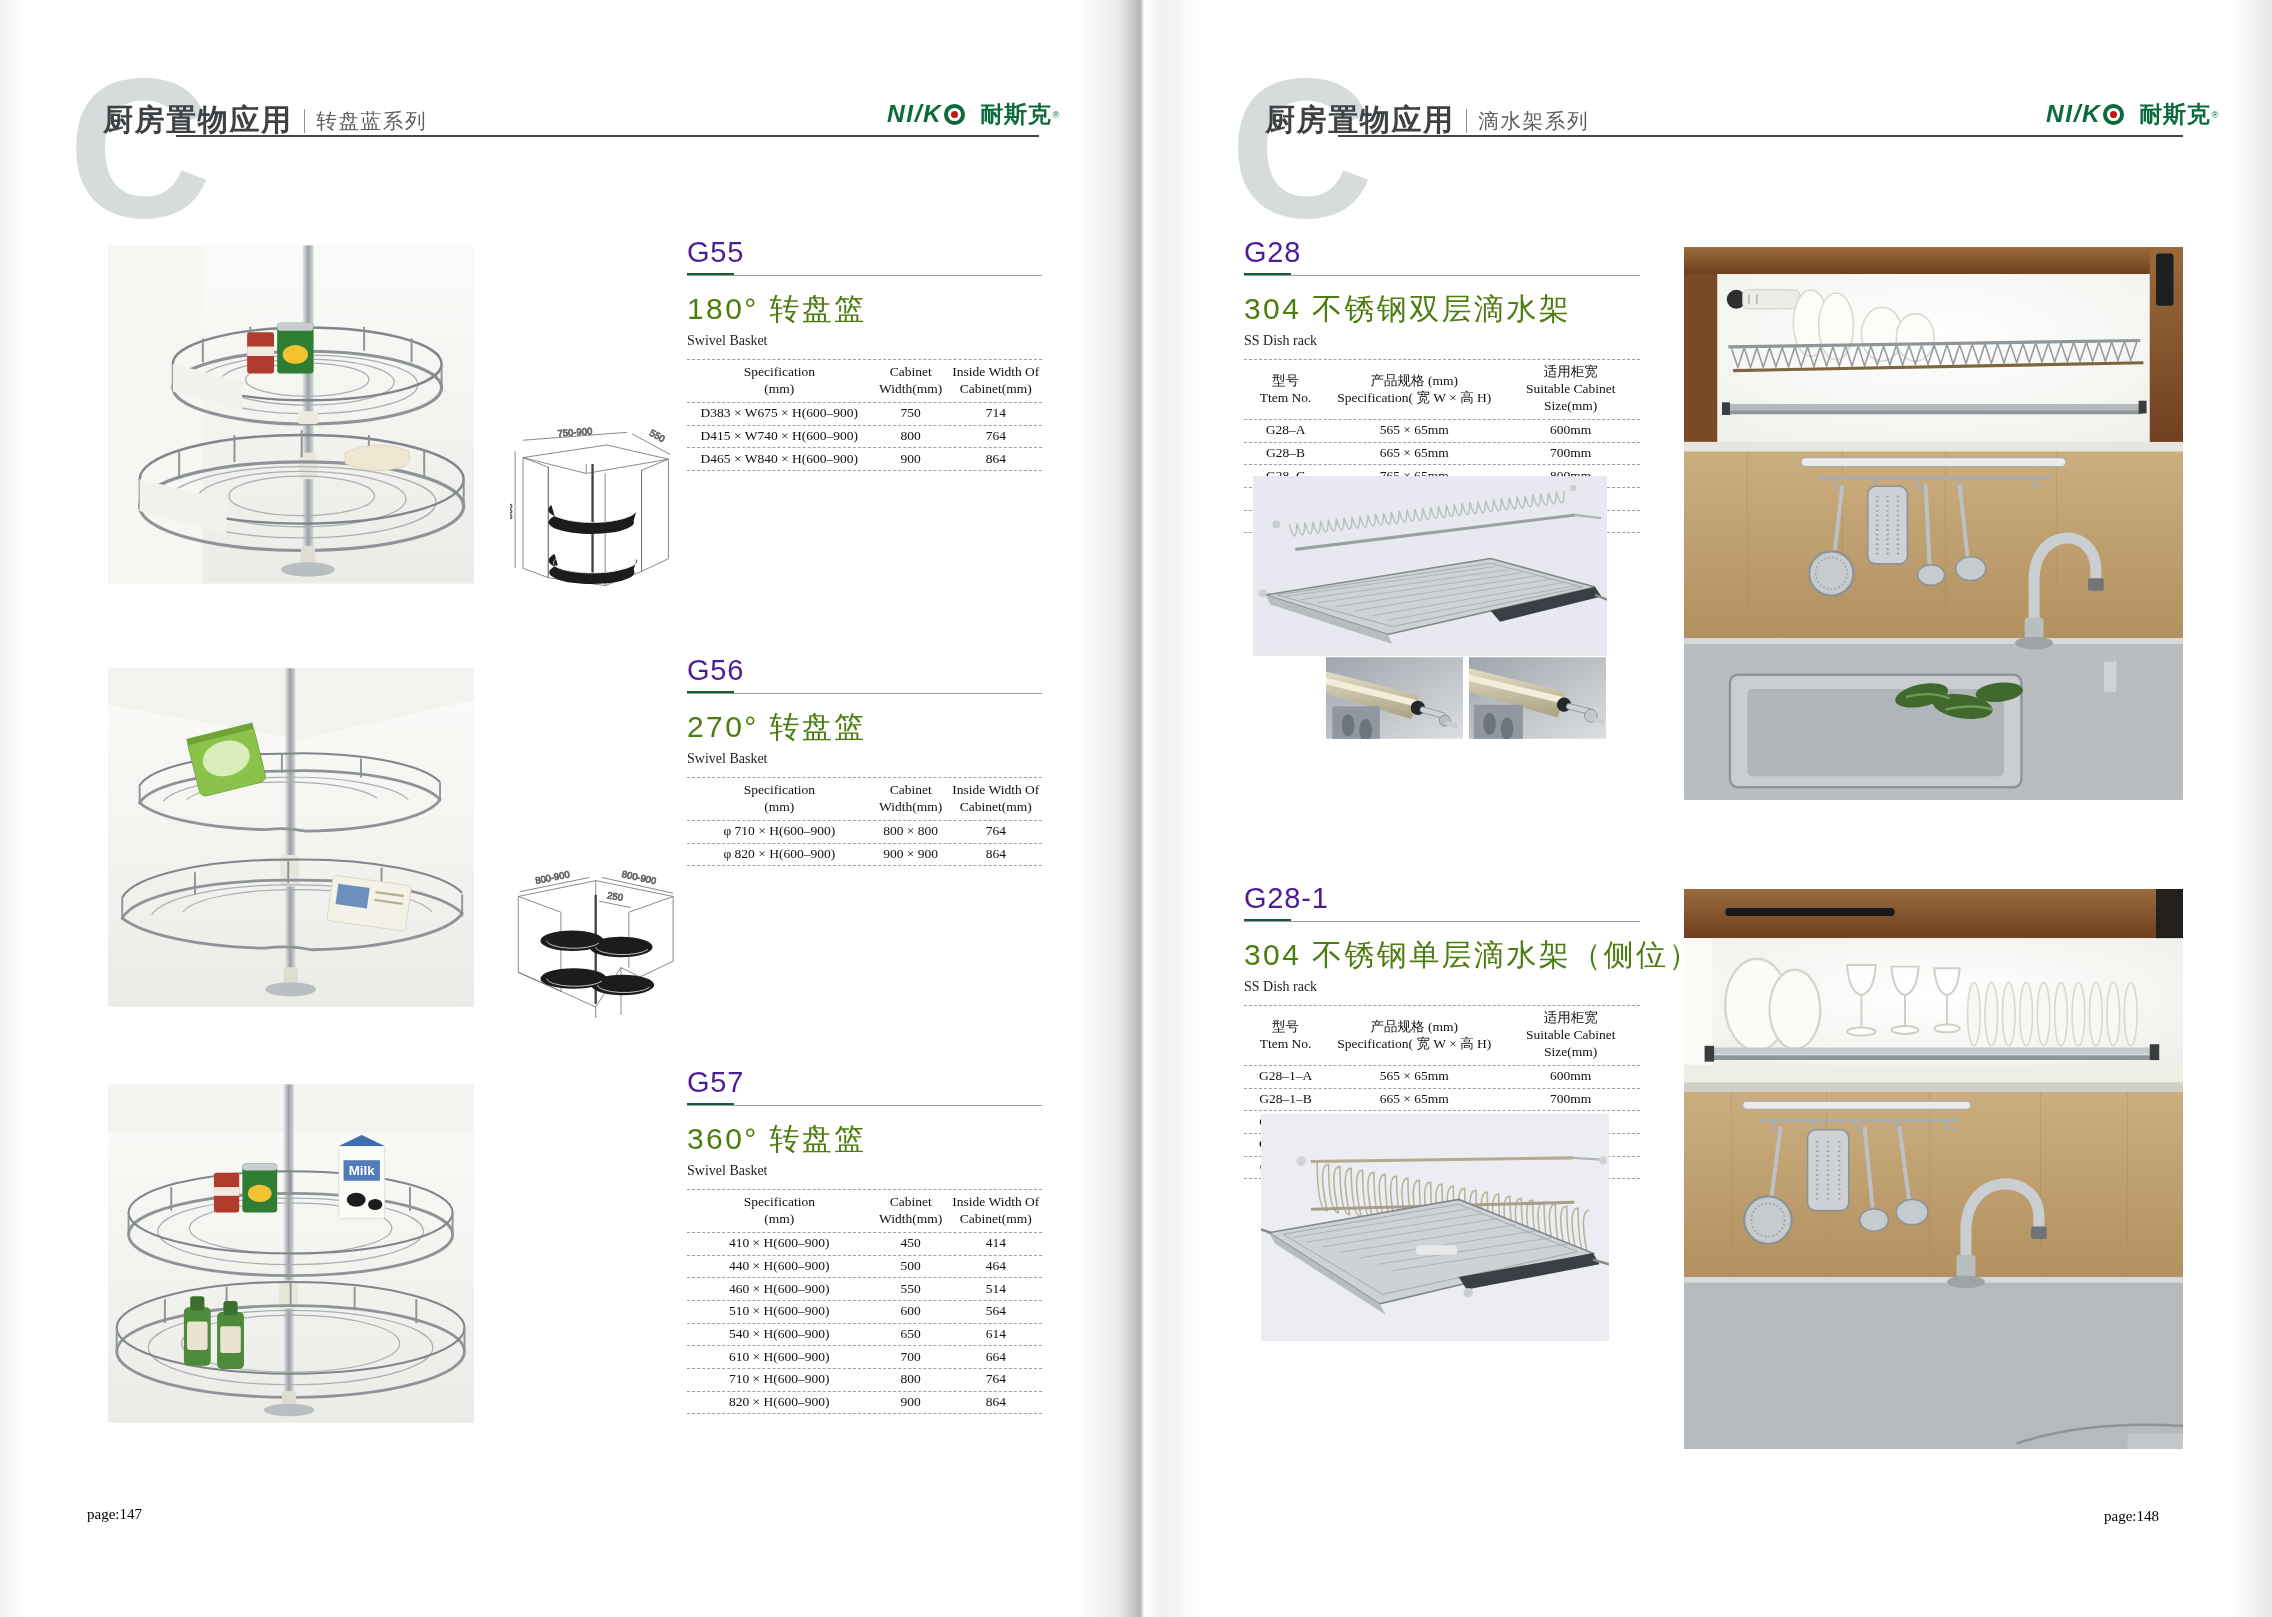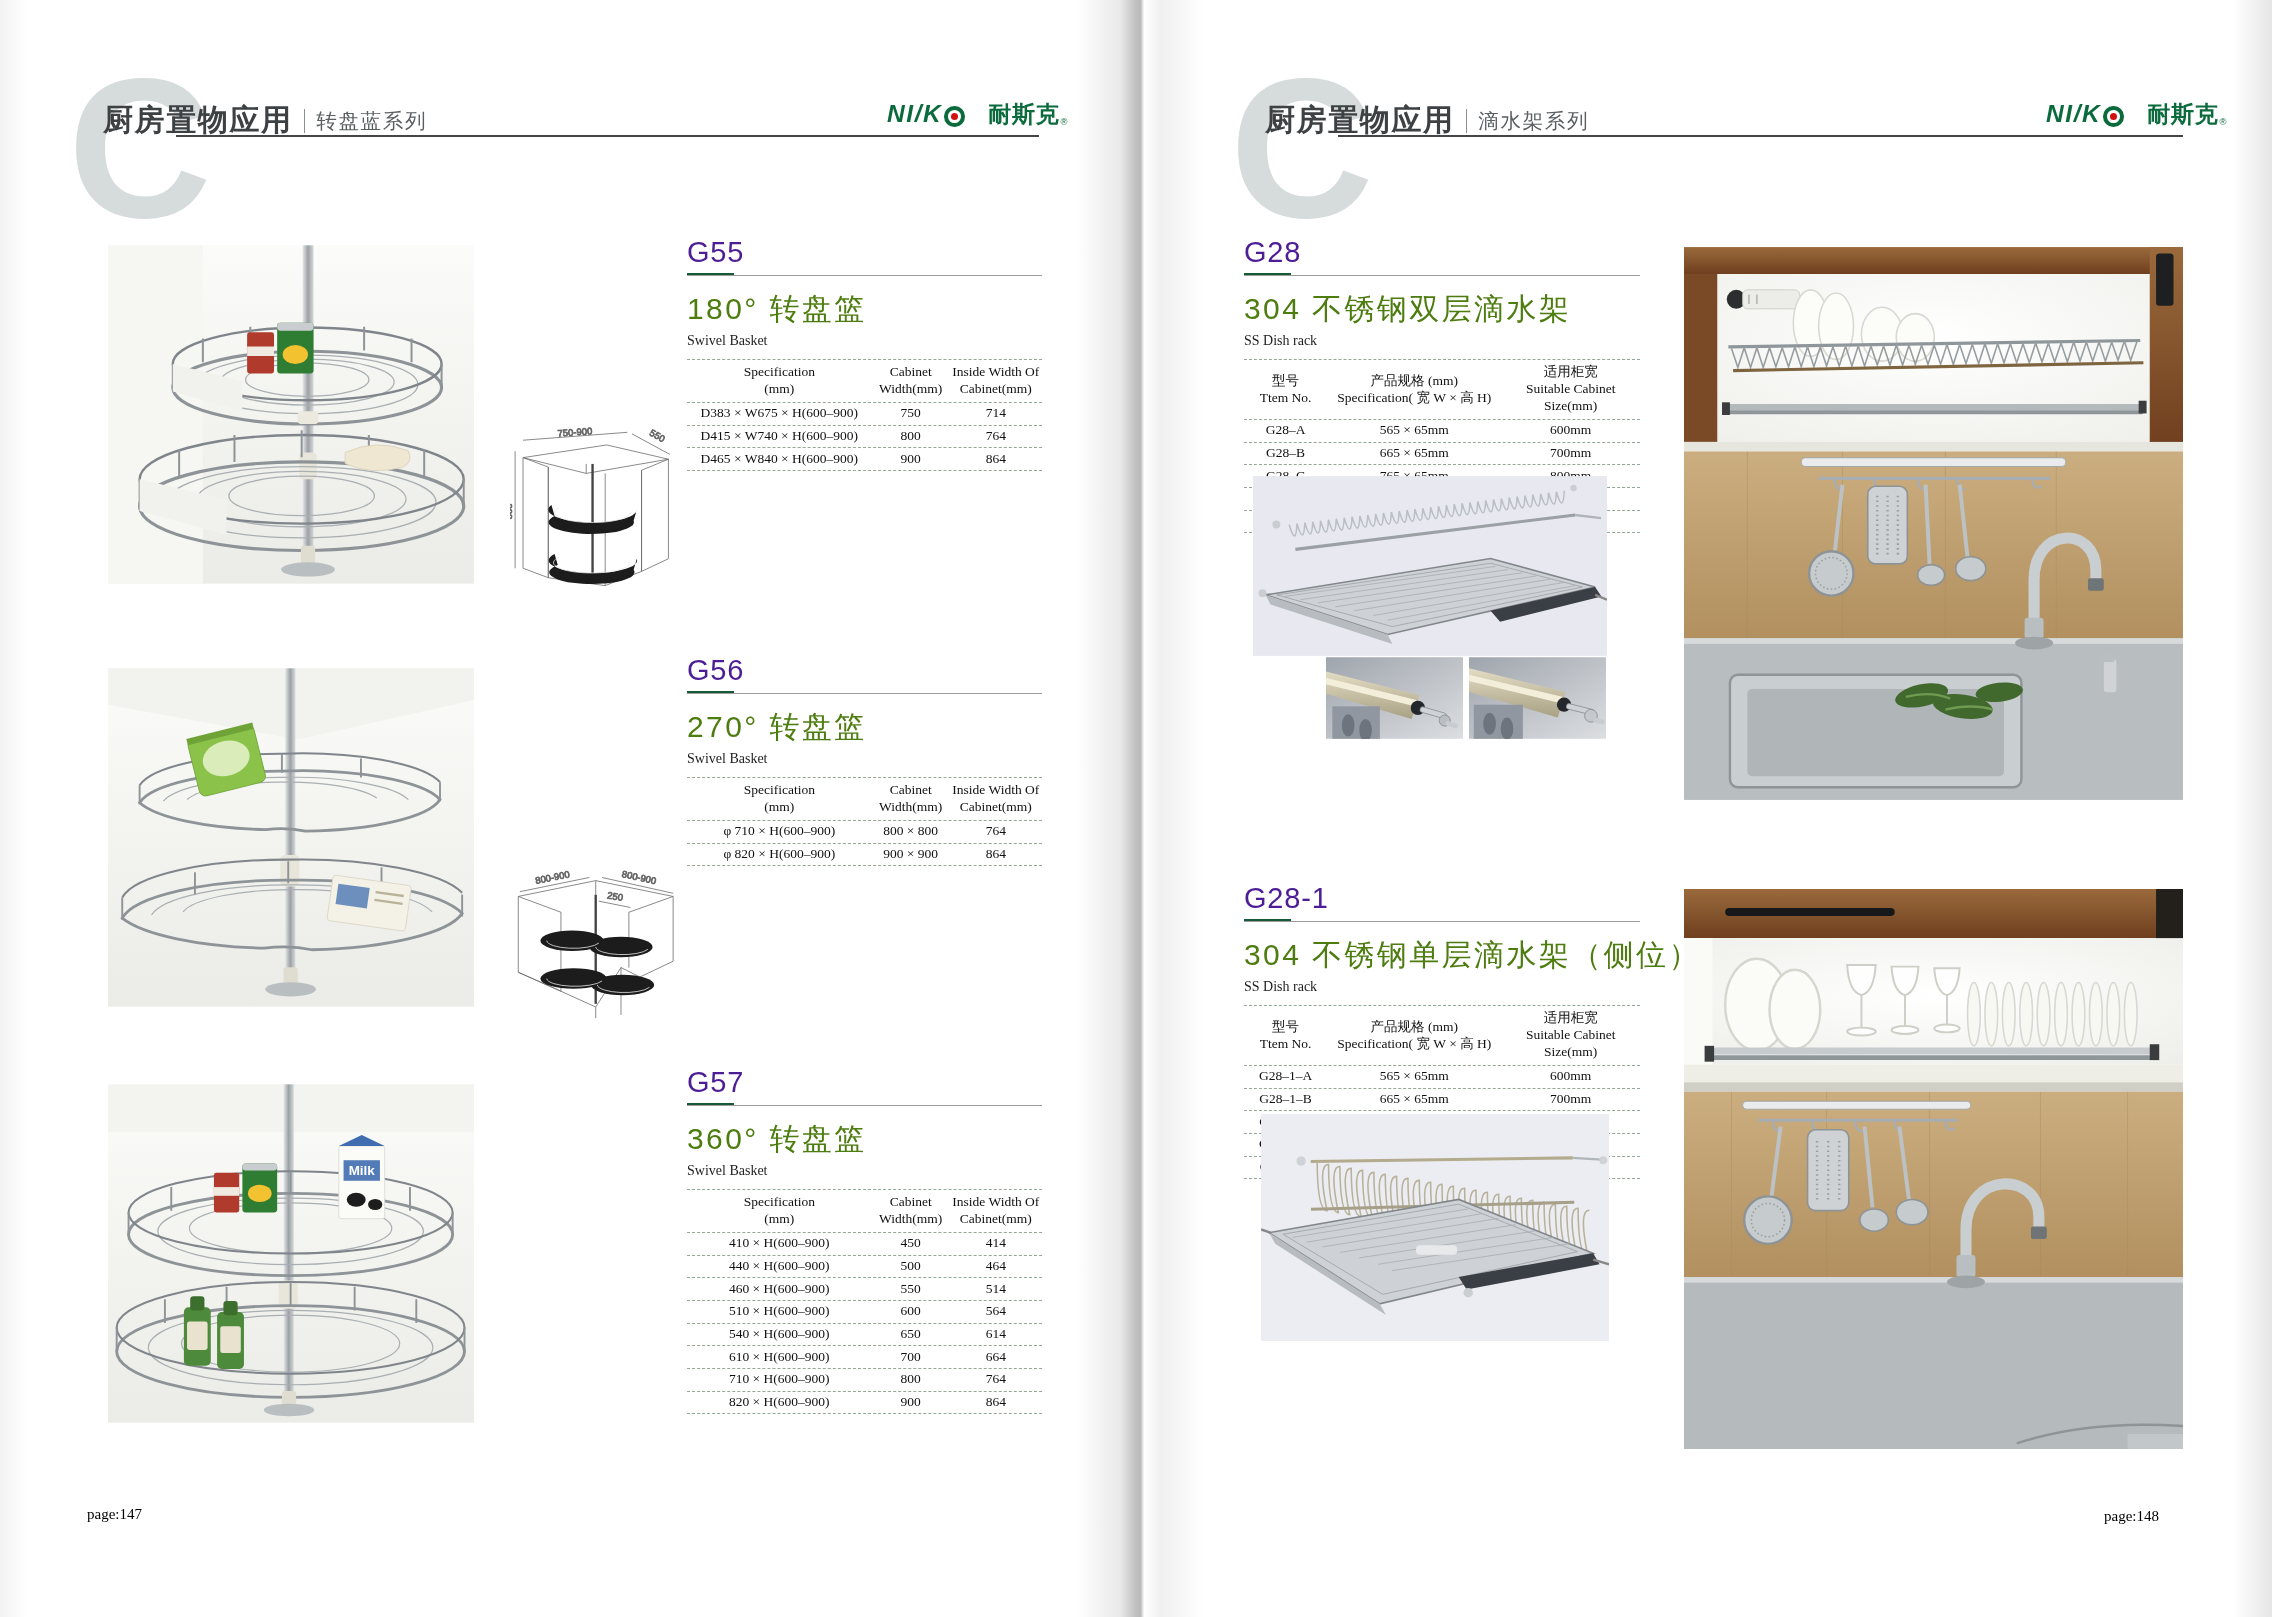--- a/index.html
+++ b/index.html
@@ -13,25 +13,25 @@
   body{font-family:"Liberation Sans",sans-serif;color:var(--ink)}
   .spread{position:relative;width:2273px;height:1618px;background:#fff;overflow:hidden}
 
   
   .watermark{position:absolute;font-size:199px;line-height:1;font-weight:700;color:#d6dbdc;letter-spacing:0;font-family:"Liberation Sans",sans-serif}
   .pghead{position:absolute;display:flex;align-items:center;gap:11px;white-space:nowrap}
   .cat{font-size:30px;font-weight:700;color:#3d4143;letter-spacing:1.6px}
   .hsep{width:1.6px;height:24px;background:#8a8f90}
   .ser{font-size:20.6px;color:#5a5f61;letter-spacing:1.6px}
   .hrule{position:absolute;height:1.6px;background:#454545}
-  .logo{position:absolute;display:flex;align-items:flex-end;white-space:nowrap}
+  .logo{position:absolute;display:flex;align-items:center;white-space:nowrap}
   .logo-latin{font-size:24.5px;font-weight:800;color:var(--green);letter-spacing:1.6px;font-style:italic;line-height:1}
   .logo-o{display:inline-flex;width:20.6px;height:20.6px;border:4.7px solid var(--green);border-radius:50%;align-items:center;justify-content:center;margin:0.8px 1.6px 0 1.6px}
   .logo-dot{width:7.1px;height:7.1px;border-radius:50%;background:#cf1110}
-  .logo-cn{font-size:23px;font-weight:700;color:var(--green);margin-left:22px;line-height:1.05;letter-spacing:0.8px}
+  .logo-cn{font-size:23px;font-weight:700;color:var(--green);margin-left:14px;line-height:1.05;letter-spacing:0.8px}
   .logo-r{font-size:9.5px;color:var(--green);margin-left:0.8px;line-height:1}
 
   
   .secblock{position:absolute}
   .seccode{font-size:29px;color:#4c1d95;letter-spacing:0.8px;line-height:1.05}
   .secrule{position:relative;height:3.2px;margin-top:5.5px}
   .secrule .grn{position:absolute;left:0;top:0;width:47px;height:3.2px;background:#155c36}
   .secrule .gry{position:absolute;left:0;right:0;bottom:0;height:0.8px;background:#9c9c9c}
   .seccn{margin-top:12.7px;font-size:30px;color:#4d7c0f;letter-spacing:2.4px;white-space:nowrap}
   .secen{margin-top:3.2px;font-family:"Liberation Serif",serif;font-size:14px;color:#1d1d1d}

